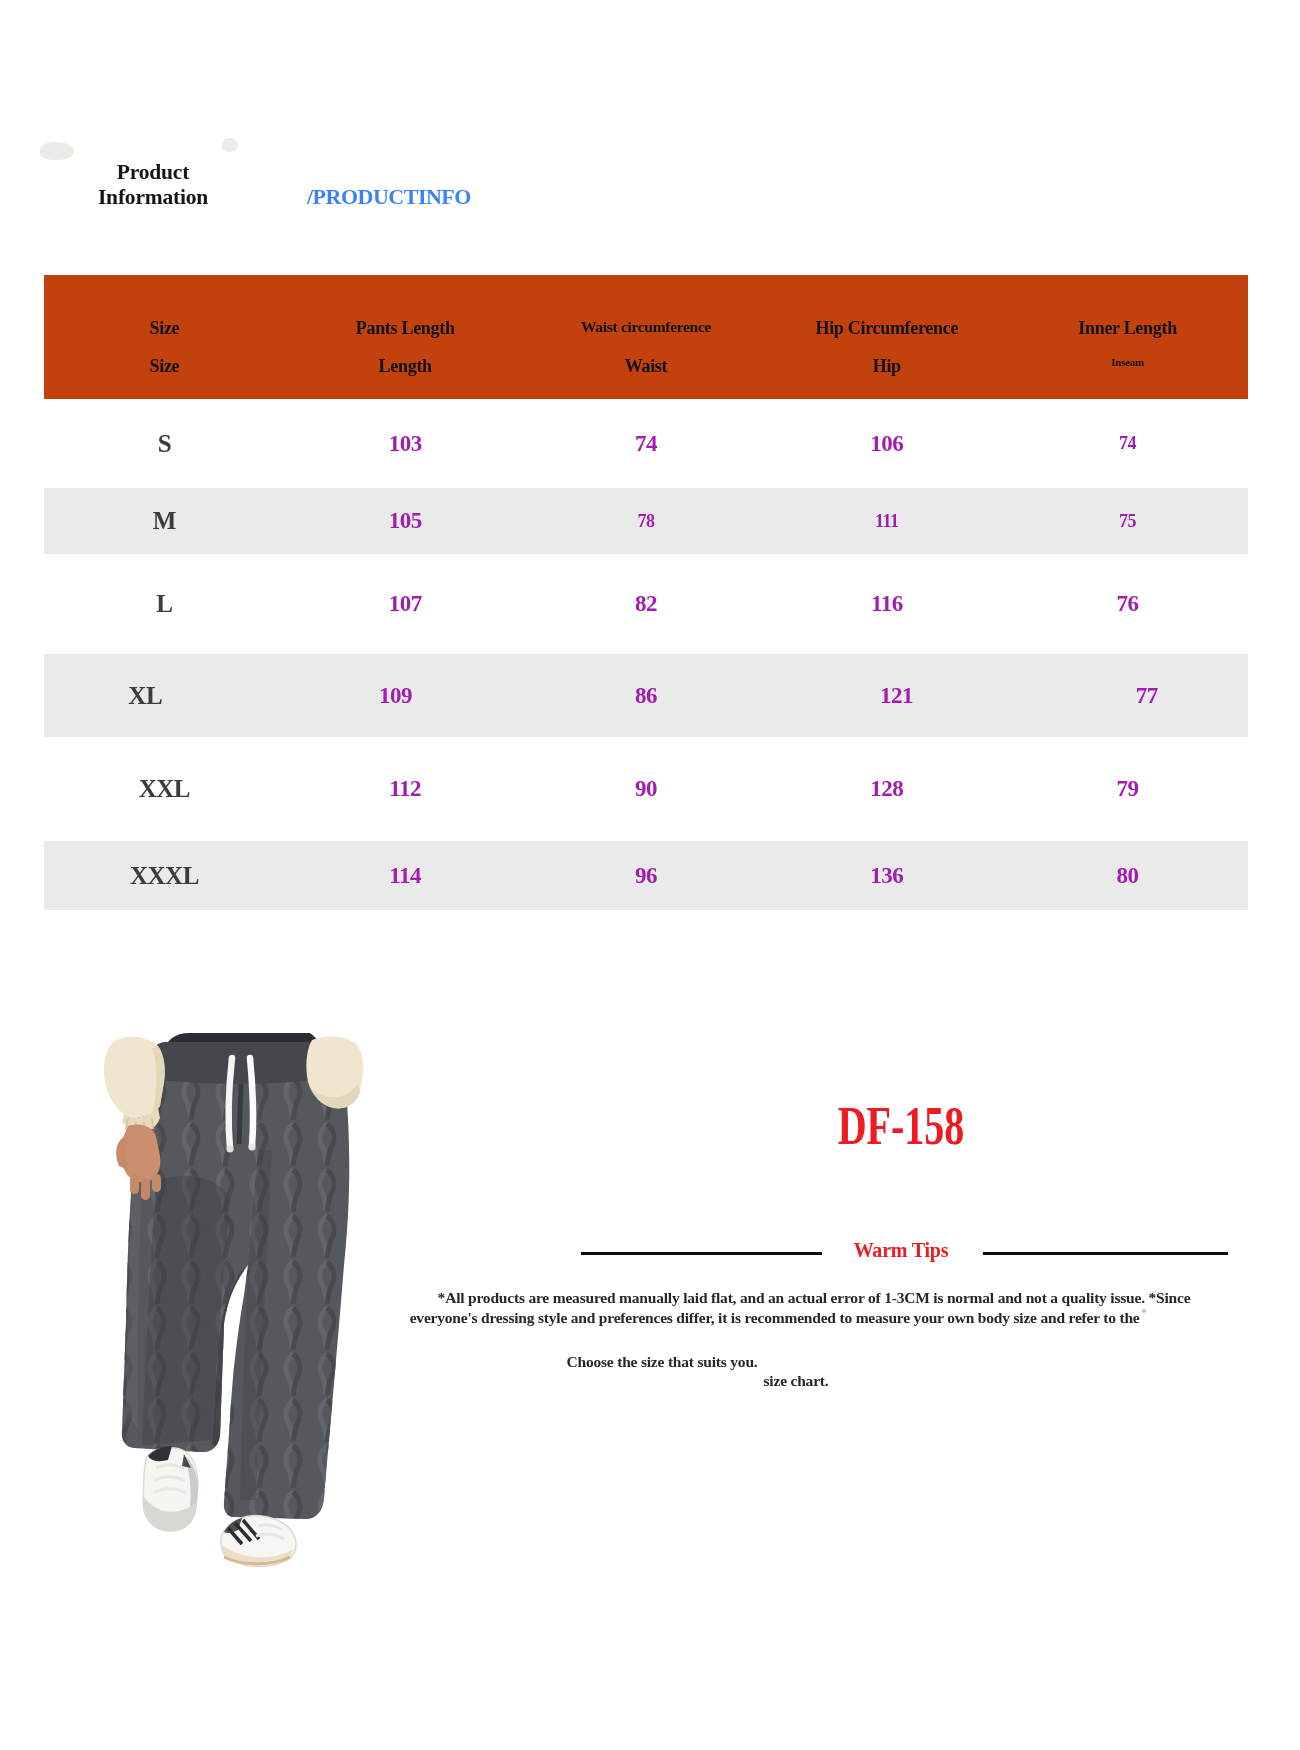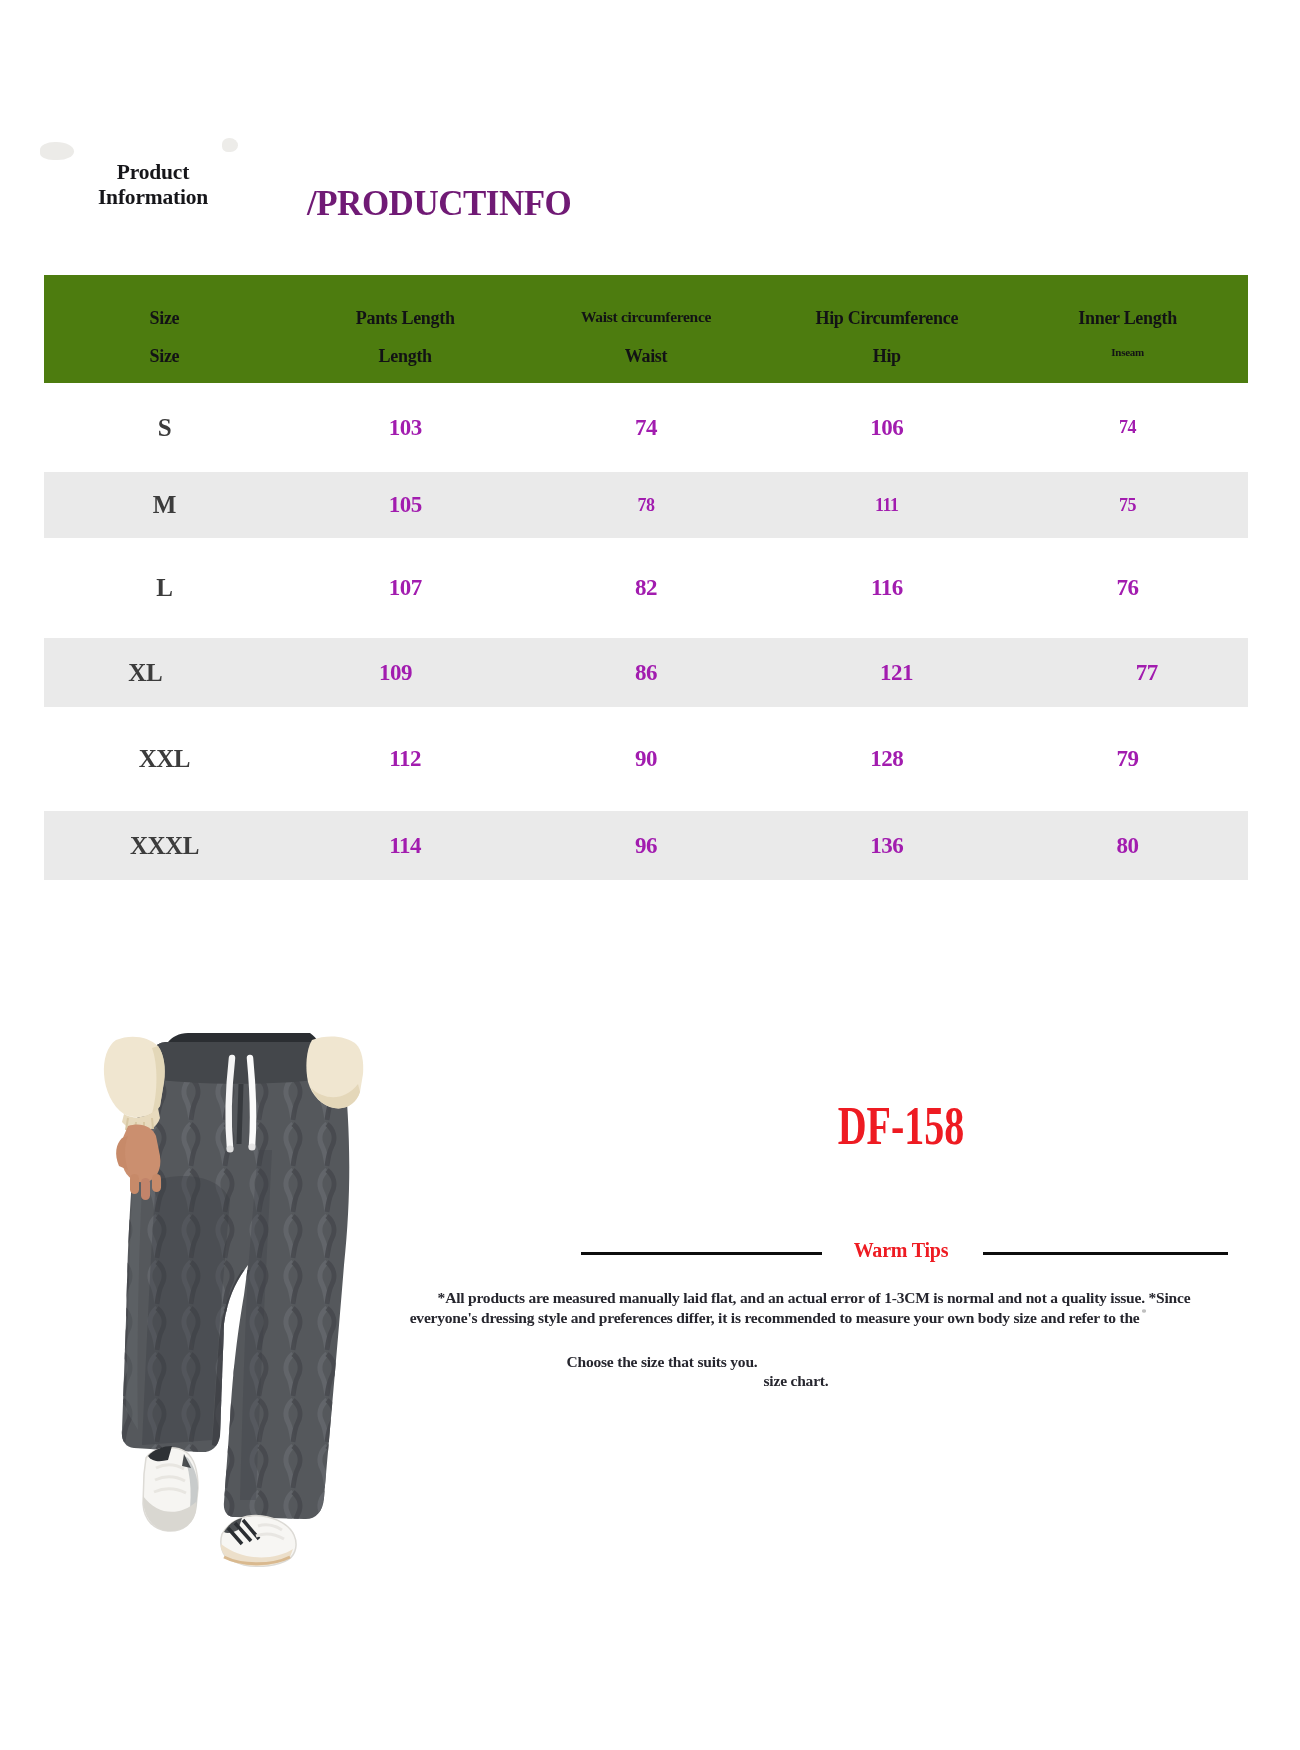--- a/index.html
+++ b/index.html
@@ -13,41 +13,41 @@
     color:#141414;
   }
   
   .brand-title{
     position:absolute; left:58px; top:160px; width:190px;
     text-align:center; font-size:21.5px; font-weight:bold;
     line-height:25px; color:#16161a; letter-spacing:-0.2px;
   }
   .subtitle{
     position:absolute; left:307px; top:184px;
-    font-size:35px; font-weight:bold; color:#701a75; letter-spacing:-0.5px;
+    font-size:22px; font-weight:bold; color:#3b82f6; letter-spacing:-0.5px;
     white-space:nowrap;
   }
   .smudge{position:absolute; border-radius:50% 60% 55% 45%;}
   .smudge.s1{left:40px; top:142px; width:34px; height:18px; background:#ecebe8;}
   .smudge.s2{left:222px; top:138px; width:16px; height:14px; background:#edece9;}
 
   
   .size-table{position:absolute; left:44px; top:275px; width:1204px;}
-  .thead{height:108px; background:#4d7c0f; box-sizing:border-box; padding-top:33px;}
+  .thead{height:124px; background:#c2410c; box-sizing:border-box; padding-top:43px;}
   .hrow{display:flex;}
   .hrow2{margin-top:17px;}
   .cell{flex:1 1 0; text-align:center; overflow:visible;}
   .hcell{font-size:18px; font-weight:bold; color:#121215; letter-spacing:-0.3px;}
   .hcell.hdr-sm{font-size:15.5px;}
   .hsub{font-size:18px; font-weight:bold; color:#121215; letter-spacing:-0.3px;}
   .hsub.hsub-sm{font-size:11px;}
   .trow{display:flex; align-items:center;}
   .bg-gray{background:#eaeaea;}
   .r-s{height:89px;} .r-m{height:66px;} .r-l{height:100px;}
-  .r-xl{height:69px;gap:48px;} .r-xxl{height:104px;} .r-xxxl{height:69px;}
+  .r-xl{height:83px;gap:48px;} .r-xxl{height:104px;} .r-xxxl{height:69px;}
   .size-label{font-size:25px; font-weight:bold; color:#3c3c3c; letter-spacing:-0.5px;}
   .val{font-size:23px; font-weight:bold; color:#a21caf; letter-spacing:-0.5px;}
   .val.sm{font-size:18px;}
 
   
   .model-code{
     position:absolute; left:901px; top:1095px;
     font-size:54px; font-weight:bold; color:#ee1b22;
     white-space:nowrap;
     transform:translateX(-50%) scaleX(0.74);

